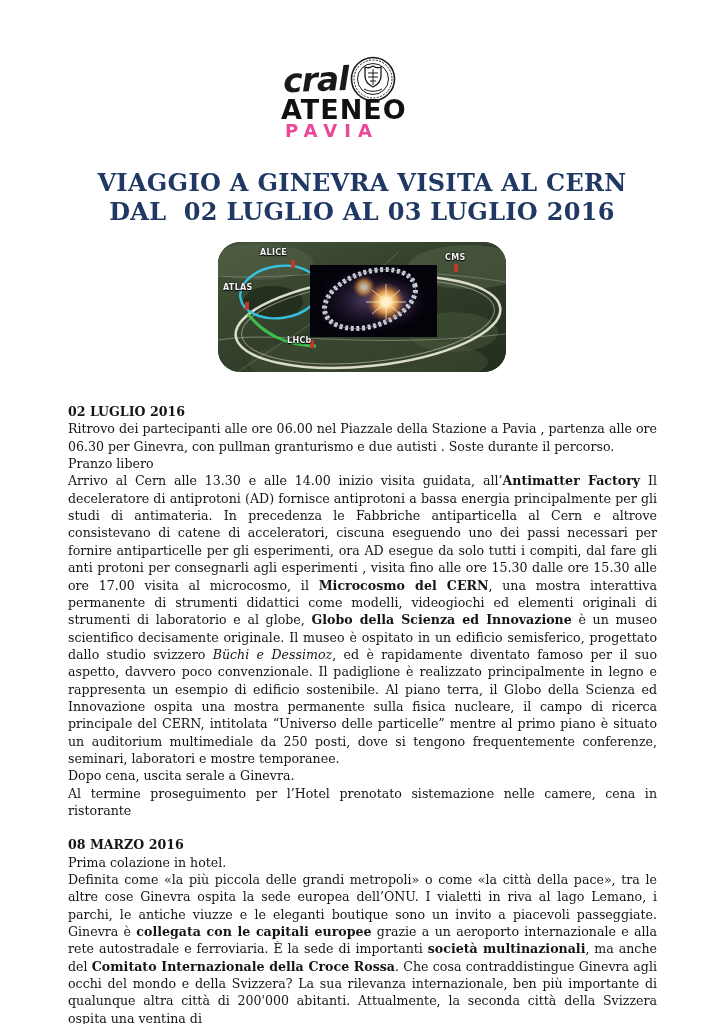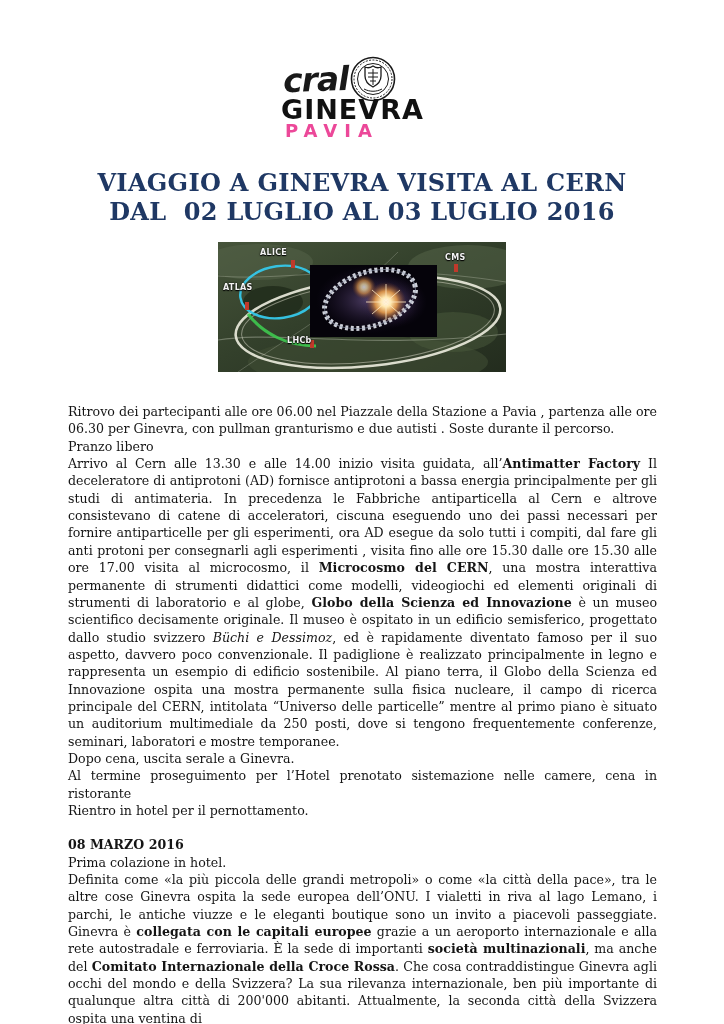--- a/index.html
+++ b/index.html
@@ -93,27 +93,27 @@
         <svg width="46" height="46" viewBox="0 0 46 46">
           <circle cx="23" cy="23" r="21.5" fill="none" stroke="#1a1a1a" stroke-width="1.6"></circle>
           <circle cx="23" cy="23" r="19" fill="none" stroke="#1a1a1a" stroke-width="1" stroke-dasharray="2 1.4"></circle>
           <circle cx="23" cy="23" r="15.5" fill="none" stroke="#1a1a1a" stroke-width="1"></circle>
           <path d="M23 10c3 2 6 2 8 1v9c0 6-4 9-8 11-4-2-8-5-8-11v-9c2 1 5 1 8-1z" fill="none" stroke="#1a1a1a" stroke-width="1.3"></path>
           <path d="M18 17h10M18 21h10M20 25h6M23 13v16" stroke="#1a1a1a" stroke-width="1"></path>
           <path d="M14 33c6 3 12 3 18 0" fill="none" stroke="#1a1a1a" stroke-width="1"></path>
         </svg>
       </span>
     </div>
-    <div class="logo-ateneo">GINEVRA</div>
+    <div class="logo-ateneo">ATENEO</div>
     <div class="logo-pavia">PAVIA</div>
   </div>
 
   <h1 class="title"><span>VIAGGIO A GINEVRA VISITA AL CERN</span><br><span>DAL  02 LUGLIO AL 03 LUGLIO 2016</span></h1>
 
-  <figure class="figure" style="margin-block:15px 0;">
+  <figure class="figure" style="margin-block:15px 0;border-radius:22px;">
     <svg width="288" height="130" viewBox="0 0 288 130">
       <defs>
         <linearGradient id="terr" x1="0" y1="0" x2="1" y2="1">
           <stop offset="0" stop-color="#46543a"></stop>
           <stop offset=".45" stop-color="#33402b"></stop>
           <stop offset="1" stop-color="#232c1e"></stop>
         </linearGradient>
         <radialGradient id="glow" cx=".5" cy=".5" r=".5">
           <stop offset="0" stop-color="#ffffff"></stop>
           <stop offset=".25" stop-color="#ffe9b0"></stop>
@@ -165,26 +165,26 @@
       </g>
     </svg>
     <span class="map-label" style="left:42px;top:6px;">ALICE</span>
     <span class="map-label" style="left:227px;top:11px;">CMS</span>
     <span class="map-label" style="left:5px;top:41px;">ATLAS</span>
     <span class="map-label" style="left:69px;top:94px;">LHCb</span>
   </figure>
 
   <div class="doc-body">
 
+    <p class="sec-h">02 LUGLIO 2016</p>
     <p><span>Ritrovo dei partecipanti alle ore 06.00 nel Piazzale della Stazione a Pavia , partenza alle ore 06.30 per Ginevra, con pullman granturismo e due autisti . Soste durante il percorso.</span></p>
     <p><span>Pranzo libero</span></p>
     <p><span>Arrivo al Cern alle 13.30 e alle 14.00 inizio visita guidata, all’</span><b>Antimatter Factory</b><span> Il deceleratore di antiprotoni (AD) fornisce antiprotoni a bassa energia principalmente per gli studi di antimateria. In precedenza le Fabbriche antiparticella al Cern e altrove consistevano di catene di acceleratori, ciscuna eseguendo uno dei passi necessari per fornire antiparticelle per gli esperimenti, ora AD esegue da solo tutti i compiti, dal fare gli anti protoni per consegnarli agli esperimenti , visita  fino alle ore 15.30 dalle ore 15.30  alle ore 17.00 visita al microcosmo, il </span><b>Microcosmo del CERN</b><span>, una mostra interattiva permanente di strumenti didattici come modelli, videogiochi ed elementi originali di strumenti di laboratorio e al globe, </span><b>Globo della Scienza ed Innovazione</b><span> è un museo scientifico decisamente originale. Il museo è ospitato in un edificio semisferico, progettato dallo studio svizzero </span><i>Büchi e Dessimoz</i><span>, ed è rapidamente diventato famoso per il suo aspetto, davvero poco convenzionale. Il padiglione è realizzato principalmente in legno e rappresenta un esempio di edificio sostenibile. Al piano terra, il Globo della Scienza ed Innovazione ospita una mostra permanente sulla fisica nucleare, il campo di ricerca principale del CERN, intitolata “Universo delle particelle” mentre al primo piano è situato un auditorium multimediale da 250 posti, dove si tengono frequentemente conferenze, seminari, laboratori e mostre temporanee.</span></p>
     <p><span>Dopo cena,  uscita serale a Ginevra.</span></p>
     <p><span>Al termine proseguimento per l’Hotel prenotato sistemazione nelle camere,  cena in ristorante</span></p>
-    <p><span>Rientro in hotel per il pernottamento.</span></p>
 
     <p class="sec-h sec-gap">08 MARZO 2016</p>
     <p><span>Prima colazione in hotel.</span></p>
     <p><span>Definita come «la più piccola delle grandi metropoli» o come «la città della pace», tra le altre cose Ginevra ospita la sede europea dell’ONU. I vialetti in riva al lago Lemano, i parchi, le antiche viuzze e le eleganti boutique sono un invito a piacevoli passeggiate. Ginevra è </span><b>collegata con le capitali europee</b><span> grazie a un aeroporto internazionale e alla rete autostradale e ferroviaria.  È la sede di importanti </span><b>società multinazionali</b><span>, ma anche del </span><b>Comitato Internazionale della Croce Rossa</b><span>. Che cosa contraddistingue Ginevra agli occhi del mondo e della Svizzera? La sua rilevanza internazionale, ben più importante di qualunque altra città di 200'000 abitanti. Attualmente, la seconda città della Svizzera ospita una ventina di </span></p>
 
   </div>
 
 </div>
 
 </body></html>

